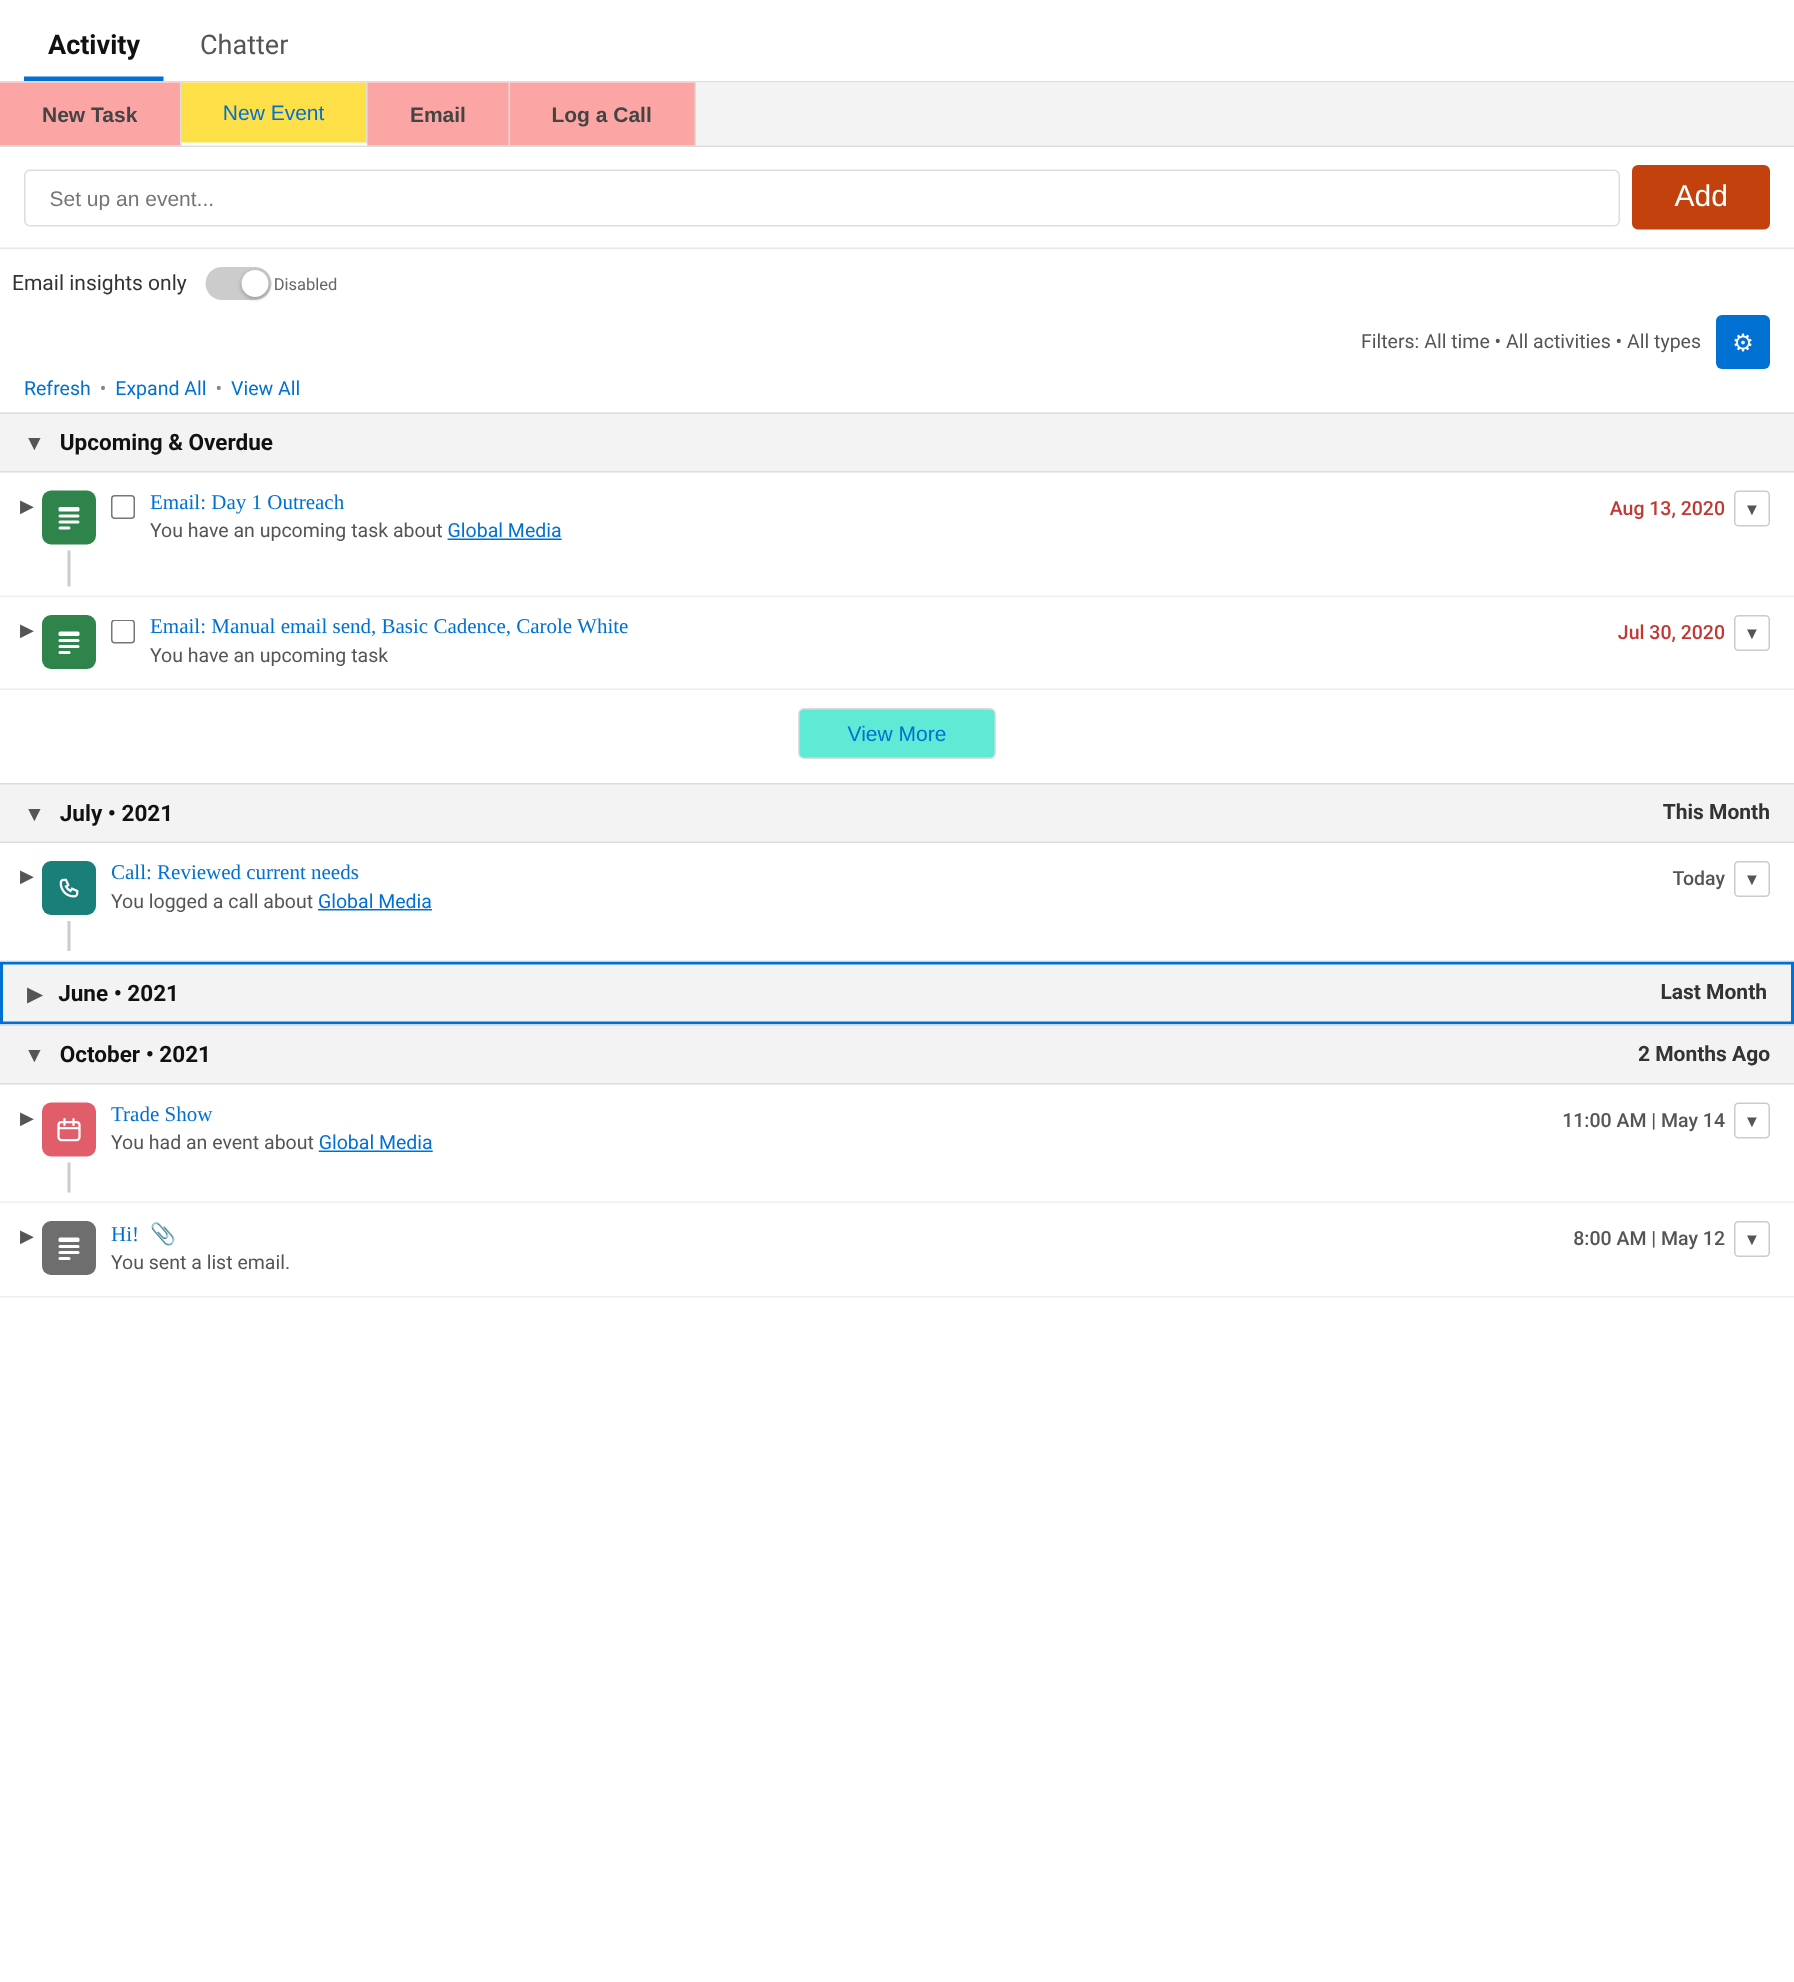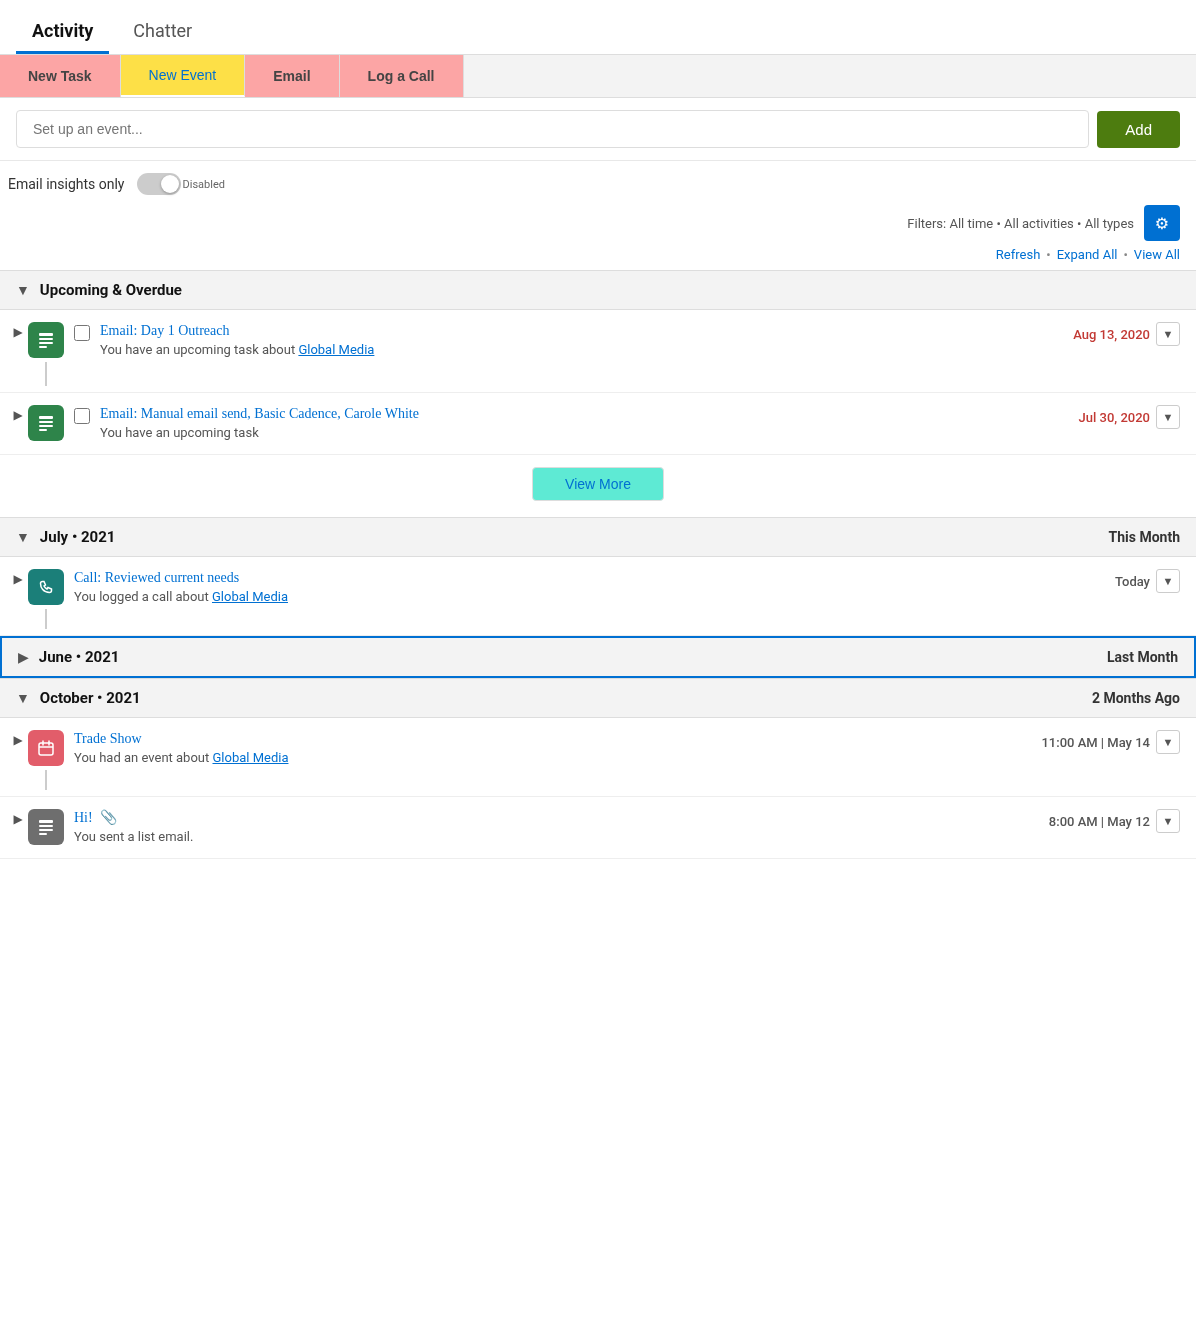--- a/index.html
+++ b/index.html
@@ -69,26 +69,26 @@
     .event-input {
       flex: 1;
       padding: 10px 16px;
       border: 1px solid #ddd;
       border-radius: 4px;
       font-size: 14px;
       color: #888;
       outline: none;
     }
     .add-button {
-      background: #4d7c0f;
+      background: #c2410c;
       color: #fff;
       border: none;
       border-radius: 4px;
       padding: 10px 28px;
-      font-size: 15px;
+      font-size: 20px;
       font-weight: 500;
       cursor: pointer;
     }
 
     
     .email-insights-row {
       display: flex;
       align-items: center;
       padding: 12px 16px 4px 8px;
       gap: 12px;
@@ -147,21 +147,20 @@
       align-items: center;
       justify-content: center;
       cursor: pointer;
       color: #fff;
       font-size: 16px;
     }
 
     
     .quick-links-row {
       display: flex;
-      justify-content: flex-end;
       padding: 2px 16px 8px 16px;
       gap: 6px;
     }
     .quick-link {
       color: #0070d2;
       font-size: 13px;
       cursor: pointer;
       text-decoration: none;
     }
     .quick-link-sep {

